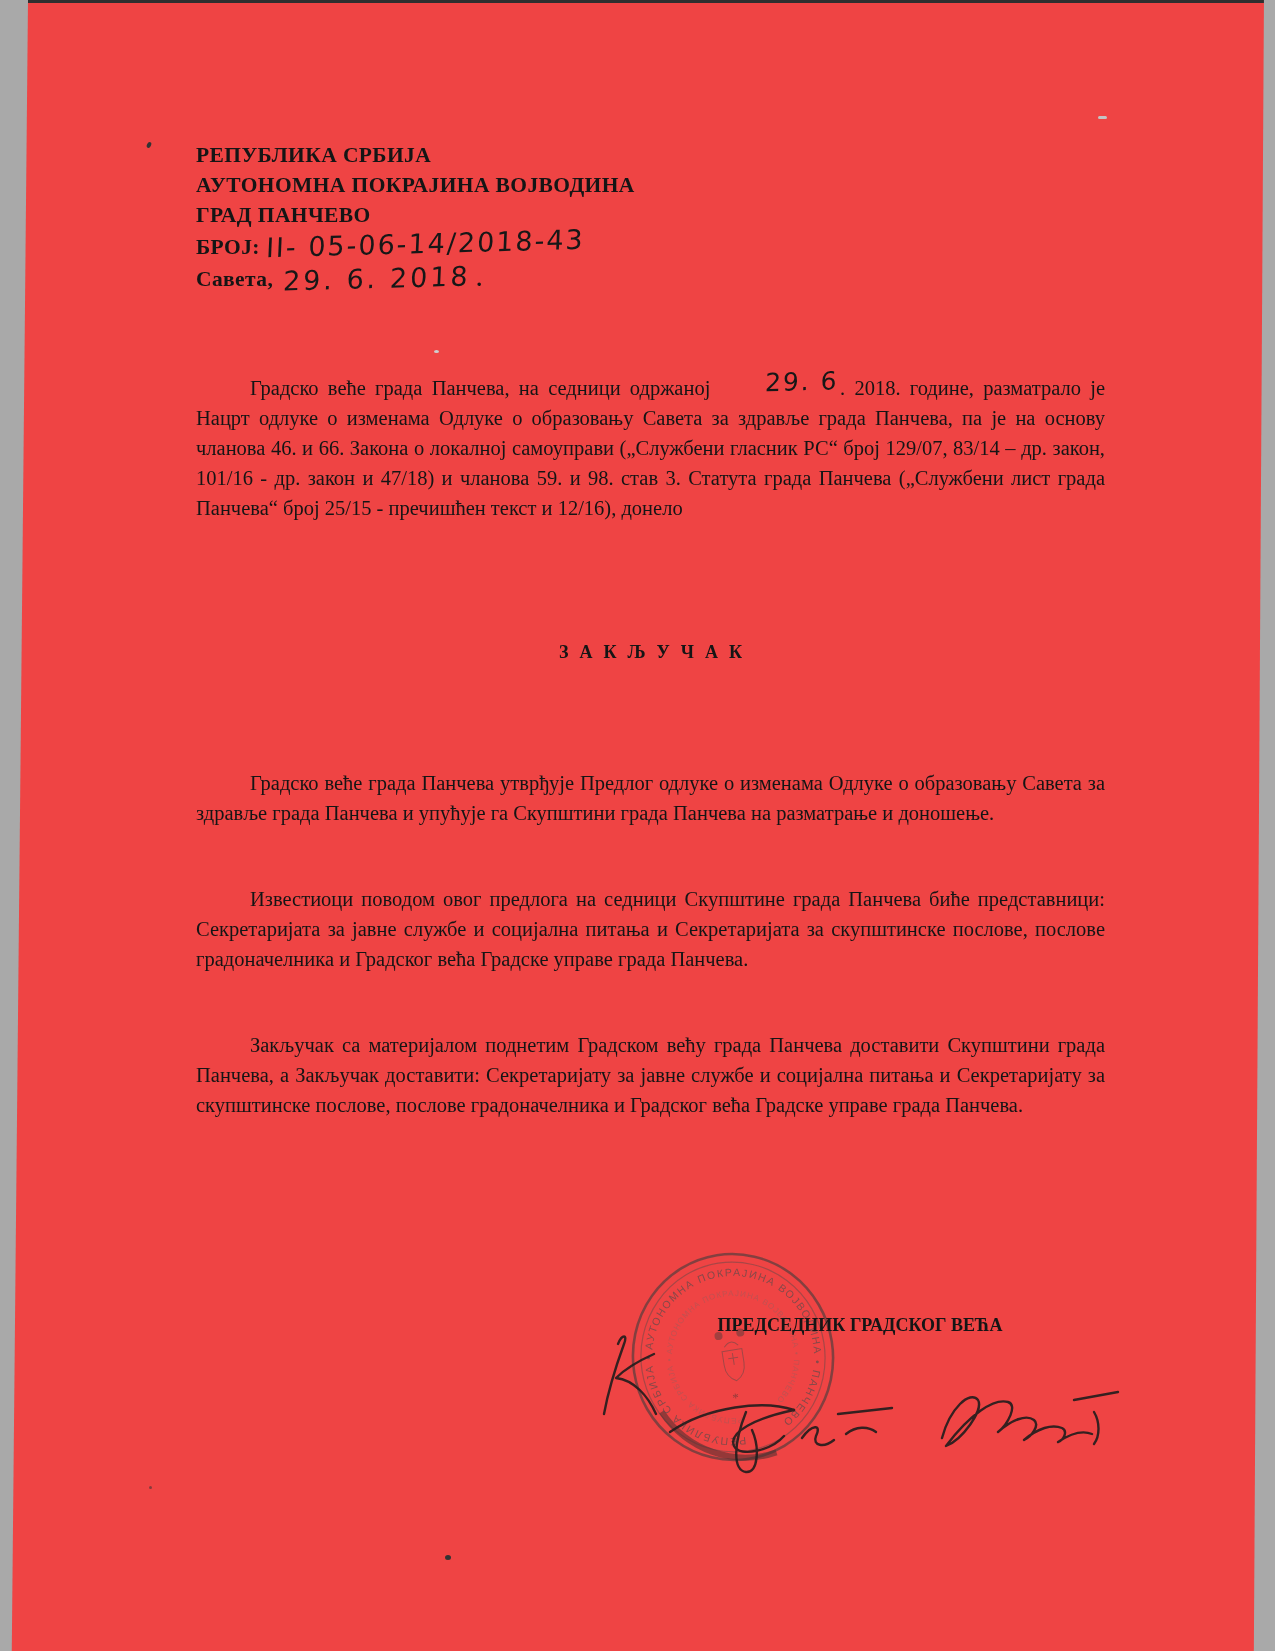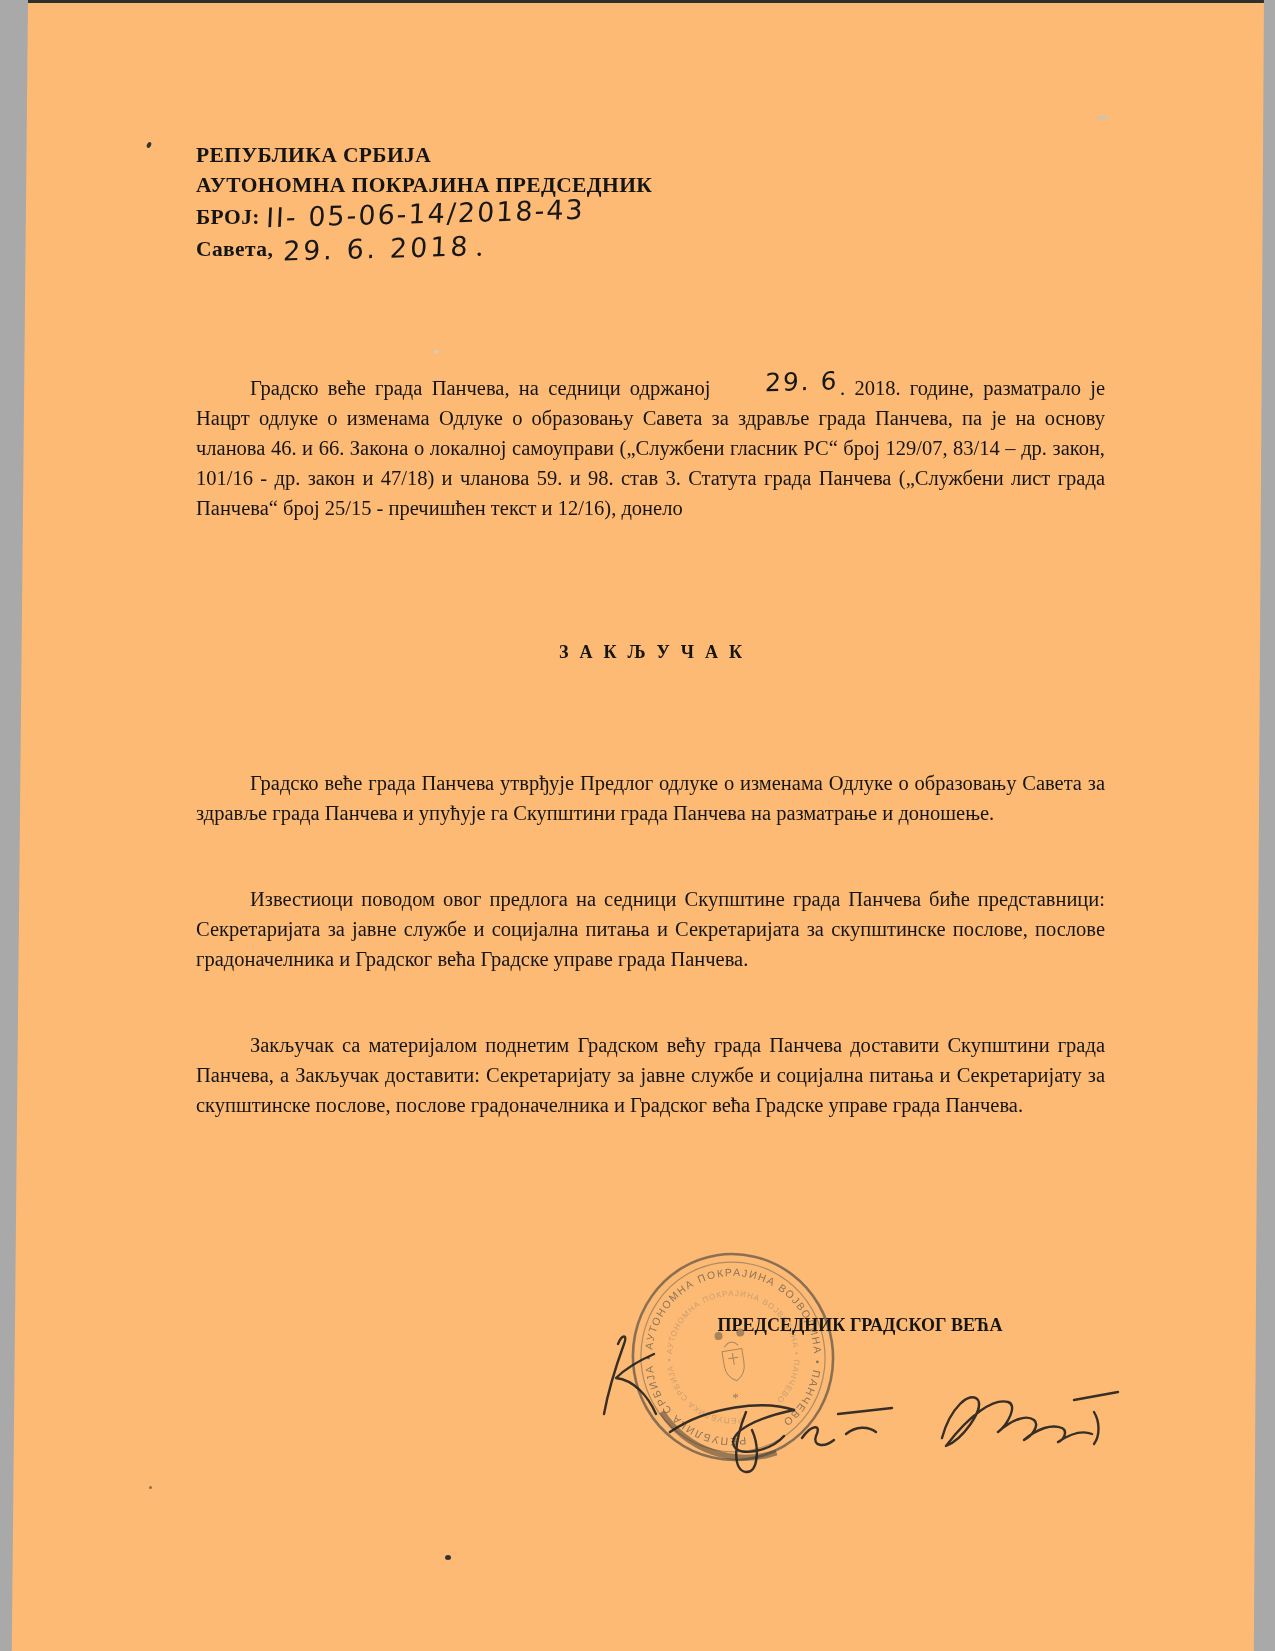--- a/index.html
+++ b/index.html
@@ -1,17 +1,17 @@
 <!DOCTYPE html>
 <html><head>
 <meta charset="utf-8">
 <style>
   html,body{margin:0;padding:0;background:#e9e9e9;}
   .scan{
-    position:relative;width:1275px;height:1651px;background:#fdba74;
+    position:relative;width:1275px;height:1651px;background:#ef4444;
     overflow:hidden;font-family:"Liberation Serif","DejaVu Serif",serif;color:#151515;
   }
   .edge-top{position:absolute;top:0;left:0;width:100%;height:3px;background:#2f2f2f;}
   .edge-left{position:absolute;left:0;top:0;width:28px;height:100%;background:#a9a9a9;
     clip-path:polygon(0 0,100% 0,42% 100%,0 100%);}
   .edge-right{position:absolute;right:0;top:0;width:23px;height:100%;background:#a9a9a9;
     clip-path:polygon(52% 0,100% 0,100% 100%,8% 100%);}
 
   .letterhead{position:absolute;left:196px;top:140px;font-weight:bold;
     font-size:21.5px;line-height:30px;letter-spacing:.4px;}
@@ -53,21 +53,22 @@
 <body>
 
 <div class="scan">
 
   <div class="edge-top"></div>
   <div class="edge-left"></div>
   <div class="edge-right"></div>
 
   <header class="letterhead">
     <div class="lh-line">РЕПУБЛИКА СРБИЈА</div>
-    <div class="lh-line">АУТОНОМНА ПОКРАЈИНА ПРЕДСЕДНИК</div>
+    <div class="lh-line">АУТОНОМНА ПОКРАЈИНА ВОЈВОДИНА</div>
+    <div class="lh-line">ГРАД ПАНЧЕВО</div>
     <div class="lh-line"><span>БРОЈ:</span><span class="hand hand-number">II- 05-06-14/2018-43</span></div>
     <div class="lh-line"><span>Савета,</span><span class="hand hand-date">29. 6. 2018</span> <span>.</span></div>
   </header>
 
   <p class="body-par par-intro"><span>Градско веће града Панчева, на седници одржаној</span><span class="hand hand-inline">29. 6</span><span>. 2018. године, разматрало је Нацрт одлуке о изменама Одлуке о образовању Савета за здравље града Панчева, па је на основу чланова 46. и 66. Закона о локалној самоуправи („Службени гласник РС“ број 129/07, 83/14 – др. закон, 101/16 - др. закон и 47/18) и чланова 59. и 98. став 3. Статута града Панчева („Службени лист града Панчева“ број 25/15 - пречишћен текст и 12/16), донело</span></p>
 
   <h1 class="doc-title">ЗАКЉУЧАК</h1>
 
   <p class="body-par par-2">Градско веће града Панчева утврђује Предлог одлуке о изменама Одлуке о образовању Савета за здравље града Панчева и упућује га Скупштини града Панчева на разматрање и доношење.</p>
   <p class="body-par par-3">Известиоци поводом овог предлога на седници Скупштине града Панчева биће представници: Секретаријата за јавне службе и социјална питања и Секретаријата за скупштинске послове, послове градоначелника и Градског већа Градске управе града Панчева.</p>

